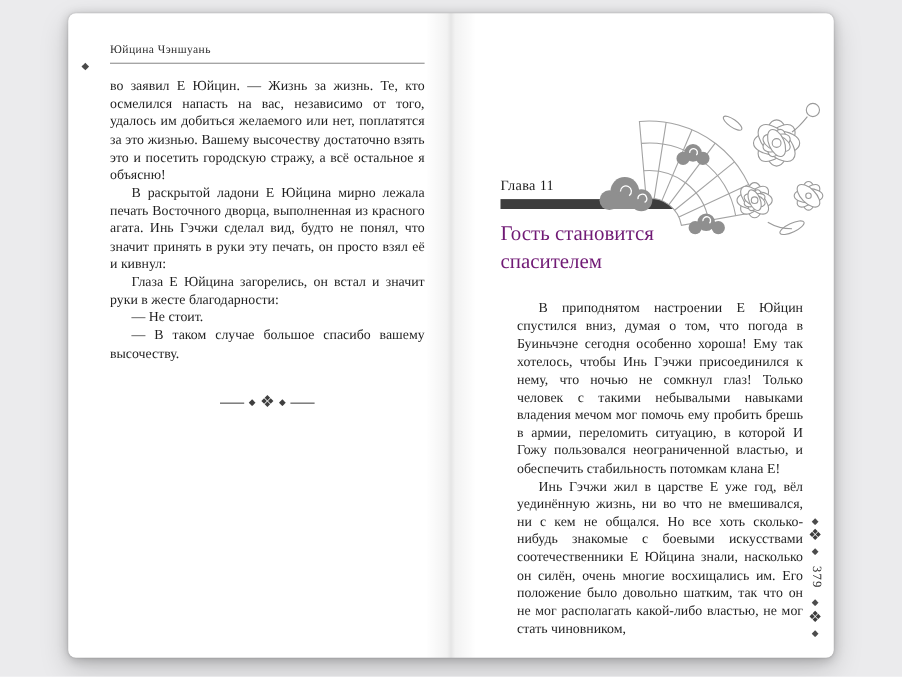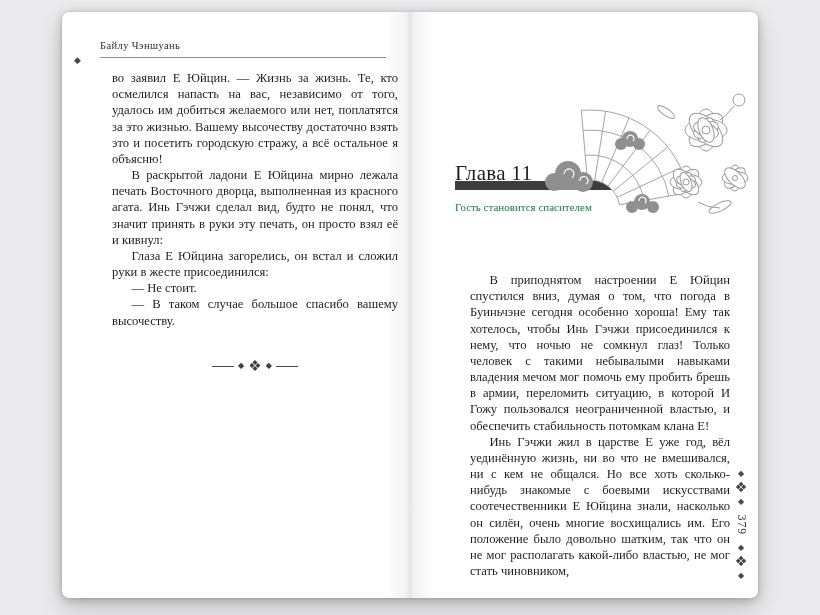--- a/index.html
+++ b/index.html
@@ -32,46 +32,46 @@
   .header-diamond {
     position:absolute; left:12px; top:44px;
     font-size:9px; color:#4a4a4a; line-height:1;
   }
 
   
   .body-col {
     position:absolute; font-size:12.6px; line-height:1.285; color:#1f1f1f;
     text-align:justify; hyphens:auto;
   }
-  .page-left  .body-col { top:58px; left:38px; width:286px;margin-left:12px; }
+  .page-left  .body-col { top:58px; left:38px; width:286px; }
   .page-right .body-col { top:260px; left:60px; width:260px; }
   .body-col p { text-indent:1.55em; }
   .body-col p.noindent { text-indent:0; }
 
   
   .section-divider {
     margin-top:30px; display:flex; align-items:center; justify-content:center;
     gap:4px; color:#3f3f3f;
   }
   .section-divider .line { width:22px; height:1px; background:#4a4a4a; }
   .section-divider .d-small { font-size:8px; line-height:1; }
   .section-divider .d-big   { font-size:15px; line-height:1; }
 
   
   .chapter-label {
     position:absolute; top:149px; left:45px;
-    font-size:21px; color:#1c1c1c; letter-spacing:.3px; z-index:1;
+    font-size:13px; color:#1c1c1c; letter-spacing:.3px; z-index:1;
   }
   .chapter-bar {
     position:absolute; top:169px; left:45px; width:194px; height:9px;
     background:#3d3d3d; z-index:1;
   }
   .chapter-title {
     position:absolute; top:188px; left:45px; width:230px;
-    font-size:11px; line-height:1.35; color:#15803d; z-index:3;
+    font-size:19px; line-height:1.35; color:#701a75; z-index:3;
   }
 
   
   .illustration { position:absolute; top:70px; left:128px; width:216px; height:136px; z-index:2; pointer-events:none; }
 
   
   .edge-strip {
     position:absolute; top:458px; left:318px; width:26px;
     display:flex; flex-direction:column; align-items:center; gap:3px; z-index:2;
   }
@@ -83,26 +83,26 @@
   }
 </style>
 </head>
 <body>
 
 <div class="stage">
   <div class="book">
 
     <div class="page page-left">
       <span class="header-diamond">◆</span>
-      <div class="running-header">Байлу Чэншуань</div>
+      <div class="running-header">Юйцина Чэншуань</div>
 
       <div class="body-col">
         <p class="noindent">во заявил Е Юйцин. — Жизнь за жизнь. Те, кто осмелился напасть на вас, независимо от того, удалось им добиться желаемого или нет, поплатятся за это жизнью. Вашему высочеству достаточно взять это и посетить городскую стражу, а всё остальное я объясню!</p>
         <p>В раскрытой ладони Е Юйцина мирно лежала печать Восточного дворца, выполненная из красного агата. Инь Гэчжи сделал вид, будто не понял, что значит принять в руки эту печать, он просто взял её и кивнул:</p>
-        <p>Глаза Е Юйцина загорелись, он встал и сложил руки в жесте присоединился:</p>
+        <p>Глаза Е Юйцина загорелись, он встал и значит руки в жесте благодарности:</p>
         <p>— Не стоит.</p>
         <p>— В таком случае большое спасибо вашему высочеству.</p>
 
         <div class="section-divider">
           <span class="line"></span>
           <span class="d-small">◆</span>
           <span class="d-big">❖</span>
           <span class="d-small">◆</span>
           <span class="line"></span>
         </div>

